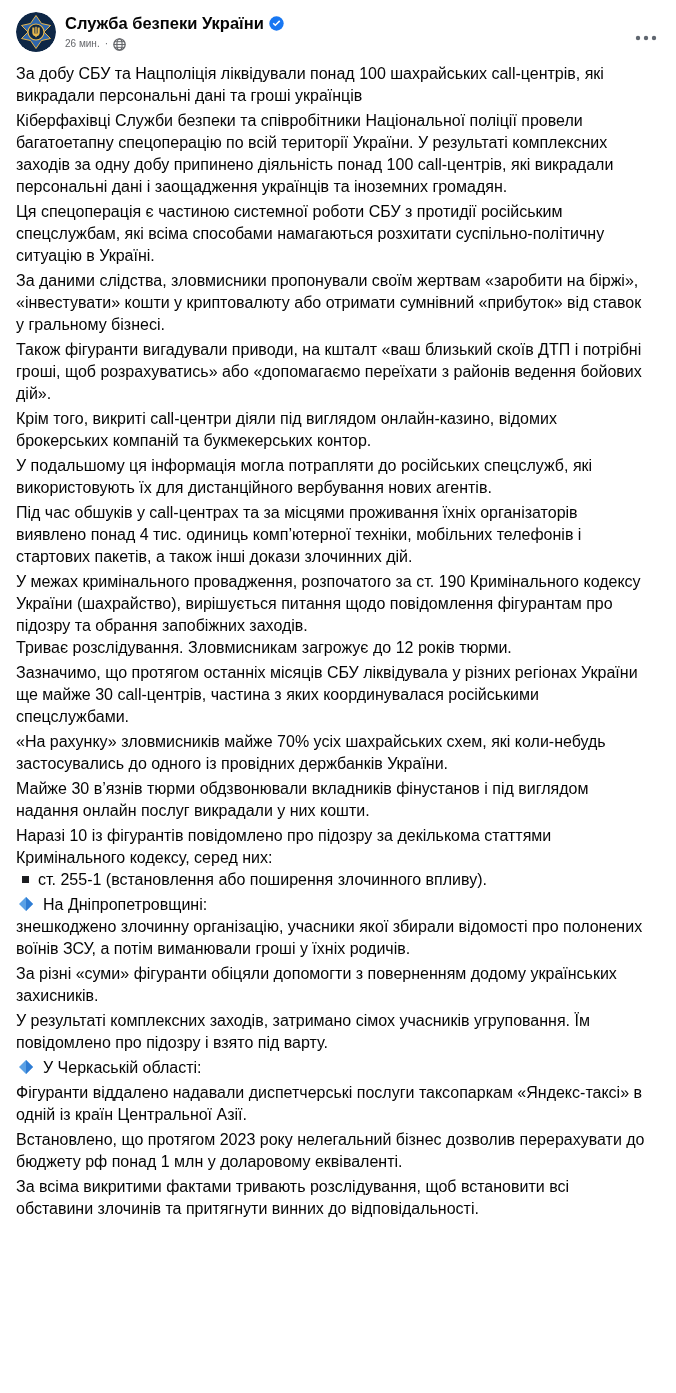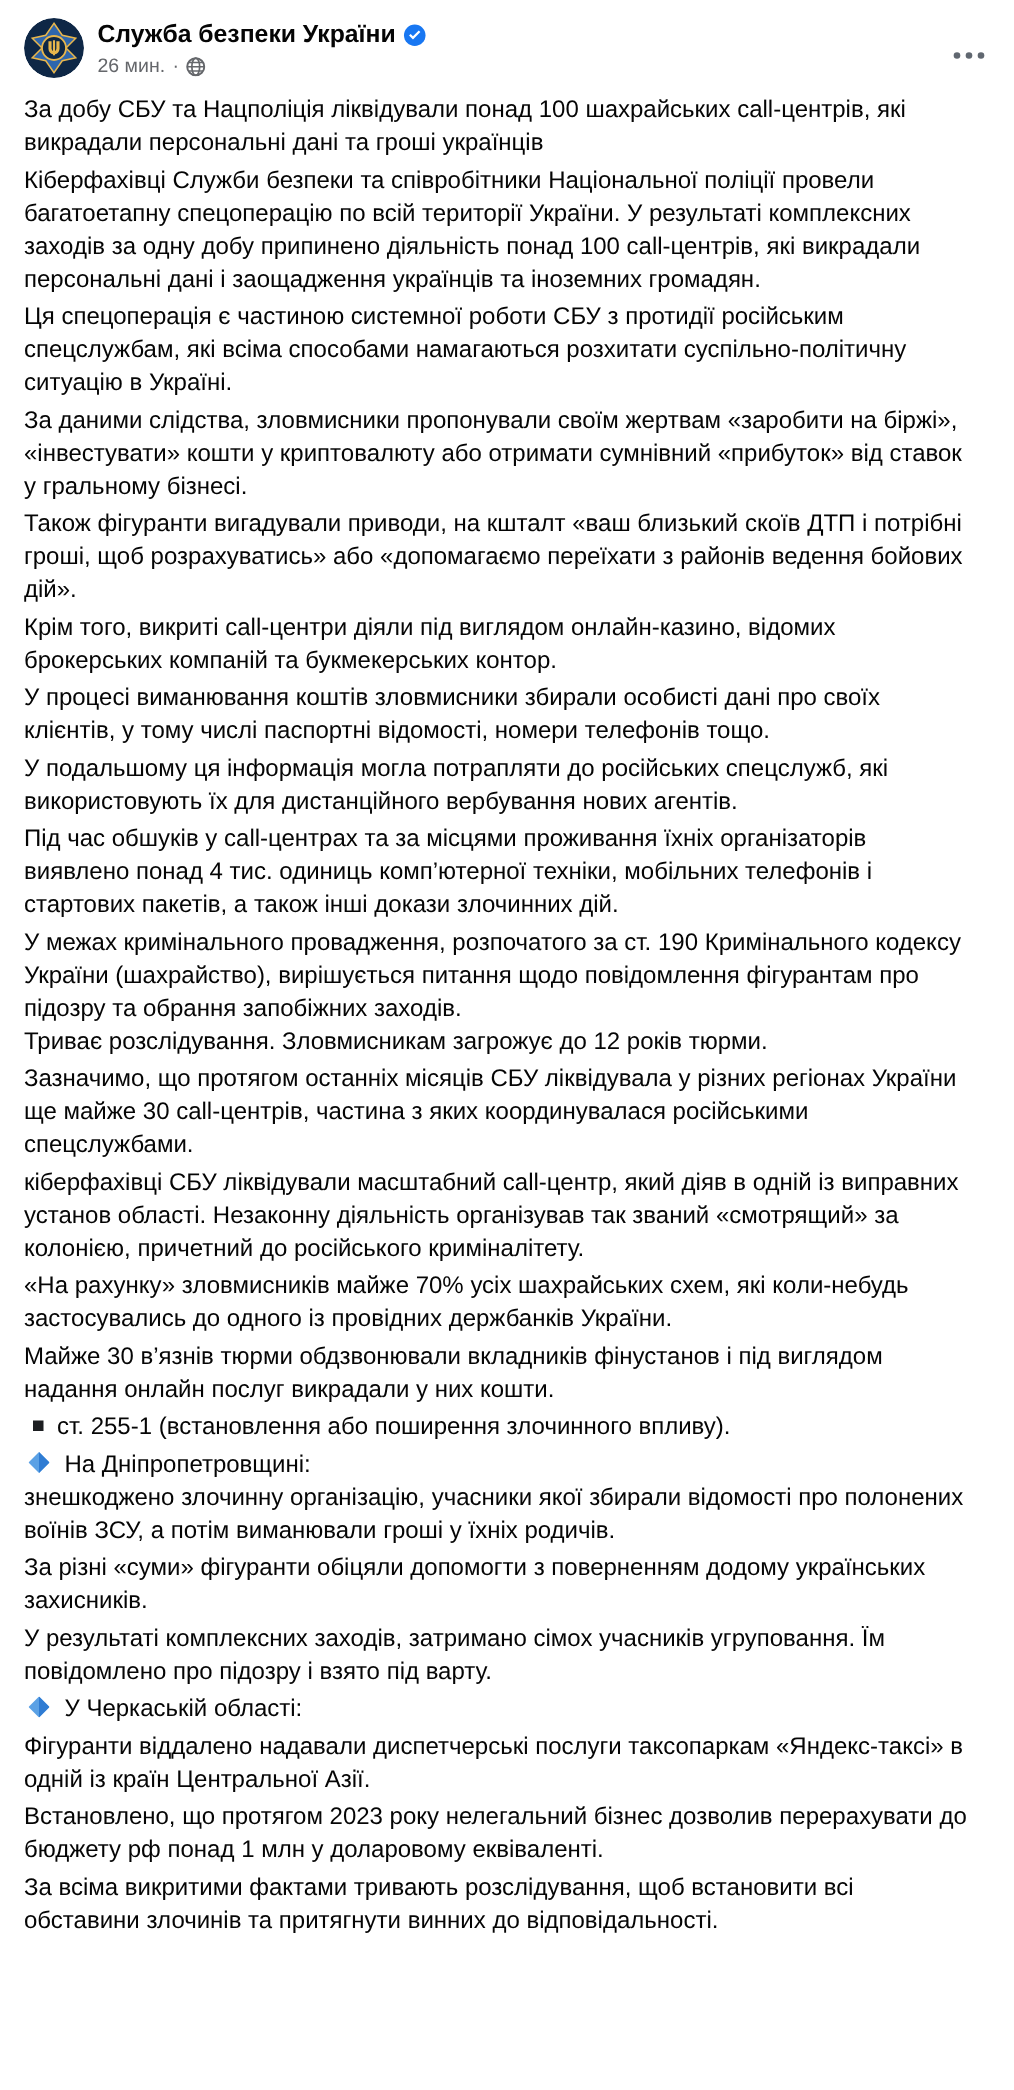--- a/index.html
+++ b/index.html
@@ -6,21 +6,21 @@
   body { width:676px; font-family:"Liberation Sans", sans-serif; -webkit-font-smoothing:antialiased; }
   .post { position:relative; width:676px; background:#fff; }
 
   
   .post-header { display:flex; align-items:flex-start; gap:9px; padding:12px 16px 2px 16px; }
   .avatar { width:40px; height:40px; border-radius:50%; flex:none; overflow:hidden; cursor:pointer; }
   .hinfo { padding-top:1px; }
   .author-row { display:flex; align-items:center; gap:5px; }
   .author { font-size:16.5px; font-weight:700; color:#050505; line-height:20px; cursor:pointer; }
   .badge { width:15px; height:15px; flex:none; }
-  .meta-row { display:flex; align-items:center; gap:4px; margin-top:3px; color:#65676B; font-size:13px; line-height:16px; }
+  .meta-row { display:flex; align-items:center; gap:4px; margin-top:3px; color:#65676B; font-size:10px; line-height:16px; }
   .meta-row .sep { margin:0 1px; }
   .more { position:absolute; top:18px; right:12px; width:36px; height:36px; border-radius:50%; display:flex; align-items:center; justify-content:center; cursor:pointer; }
 
   
   .post-content { padding:9px 16px 14px 16px; font-size:16px; line-height:22px; color:#050505; }
   .paragraph { margin:0 12px 3px 0; }
   .paragraph:last-child { margin-bottom:0; }
   .block { }
   .sq-bullet { display:inline-block; width:7px; height:7px; background:#1c1e21; margin:0 9px 2px 6px; vertical-align:middle; }
   .diamond-wrap { display:inline-block; width:14px; height:14px; margin:0 10px 0 3px; vertical-align:-1px; }
@@ -90,45 +90,42 @@
       <div class="paragraph">
         <div class="block"><span>За даними слідства, зловмисники пропонували своїм жертвам «заробити на біржі», «інвестувати» кошти у криптовалюту або отримати сумнівний «прибуток» від ставок у гральному бізнесі.</span></div>
       </div>
       <div class="paragraph">
         <div class="block"><span>Також фігуранти вигадували приводи, на кшталт «ваш близький скоїв ДТП і потрібні гроші, щоб розрахуватись» або «допомагаємо переїхати з районів ведення бойових дій».</span></div>
       </div>
       <div class="paragraph">
         <div class="block"><span>Крім того, викриті call-центри діяли під виглядом онлайн-казино, відомих брокерських компаній та букмекерських контор.</span></div>
       </div>
       <div class="paragraph">
-        <div class="block"><span>У процесі виманювання коштів зловмисники збирали особисті дані про своїх клієнтів, у тому числі паспортні відомості, номери телефонів тощо.</span></div>
-      </div>
-      <div class="paragraph">
         <div class="block"><span>У подальшому ця інформація могла потрапляти до російських спецслужб, які використовують їх для дистанційного вербування нових агентів.</span></div>
       </div>
       <div class="paragraph">
         <div class="block"><span>Під час обшуків у call-центрах та за місцями проживання їхніх організаторів виявлено понад 4 тис. одиниць комп’ютерної техніки, мобільних телефонів і стартових пакетів, а також інші докази злочинних дій.</span></div>
       </div>
       <div class="paragraph">
         <div class="block"><span>У межах кримінального провадження, розпочатого за ст. 190 Кримінального кодексу України (шахрайство), вирішується питання щодо повідомлення фігурантам про підозру та обрання запобіжних заходів.</span></div>
         <div class="block"><span>Триває розслідування. Зловмисникам загрожує до 12 років тюрми.</span></div>
       </div>
       <div class="paragraph">
         <div class="block"><span>Зазначимо, що протягом останніх місяців СБУ ліквідувала у різних регіонах України ще майже 30 call-центрів, частина з яких координувалася російськими спецслужбами.</span></div>
       </div>
       <div class="paragraph">
-        <div class="block"><span>кіберфахівці СБУ ліквідували масштабний call-центр, який діяв в одній із виправних установ області. Незаконну діяльність організував так званий «смотрящий» за колонією, причетний до російського криміналітету.</span></div>
       </div>
       <div class="paragraph">
         <div class="block"><span>«На рахунку» зловмисників майже 70% усіх шахрайських схем, які коли-небудь застосувались до одного із провідних держбанків України.</span></div>
       </div>
       <div class="paragraph">
         <div class="block"><span>Майже 30 в’язнів тюрми обдзвонювали вкладників фінустанов і під виглядом надання онлайн послуг викрадали у них кошти.</span></div>
       </div>
       <div class="paragraph">
+        <div class="block"><span>Наразі 10 із фігурантів повідомлено про підозру за декількома статтями Кримінального кодексу, серед них:</span></div>
         <div class="block"><span class="sq-bullet"></span><span>ст. 255-1 (встановлення або поширення злочинного впливу).</span></div>
       </div>
       <div class="paragraph">
         <div class="block"><span class="diamond-wrap"><svg width="14" height="14" viewBox="0 0 14 14">
               <path d="M7 0 L14 7 L7 14 L0 7 Z" fill="#5BA1E5"></path>
               <path d="M7 0 L14 7 L7 14 Z" fill="#2F7CD3"></path>
             </svg></span><span>На Дніпропетровщині:</span></div>
         <div class="block"><span>знешкоджено злочинну організацію, учасники якої збирали відомості про полонених воїнів ЗСУ, а потім виманювали гроші у їхніх родичів.</span></div>
       </div>
       <div class="paragraph">

